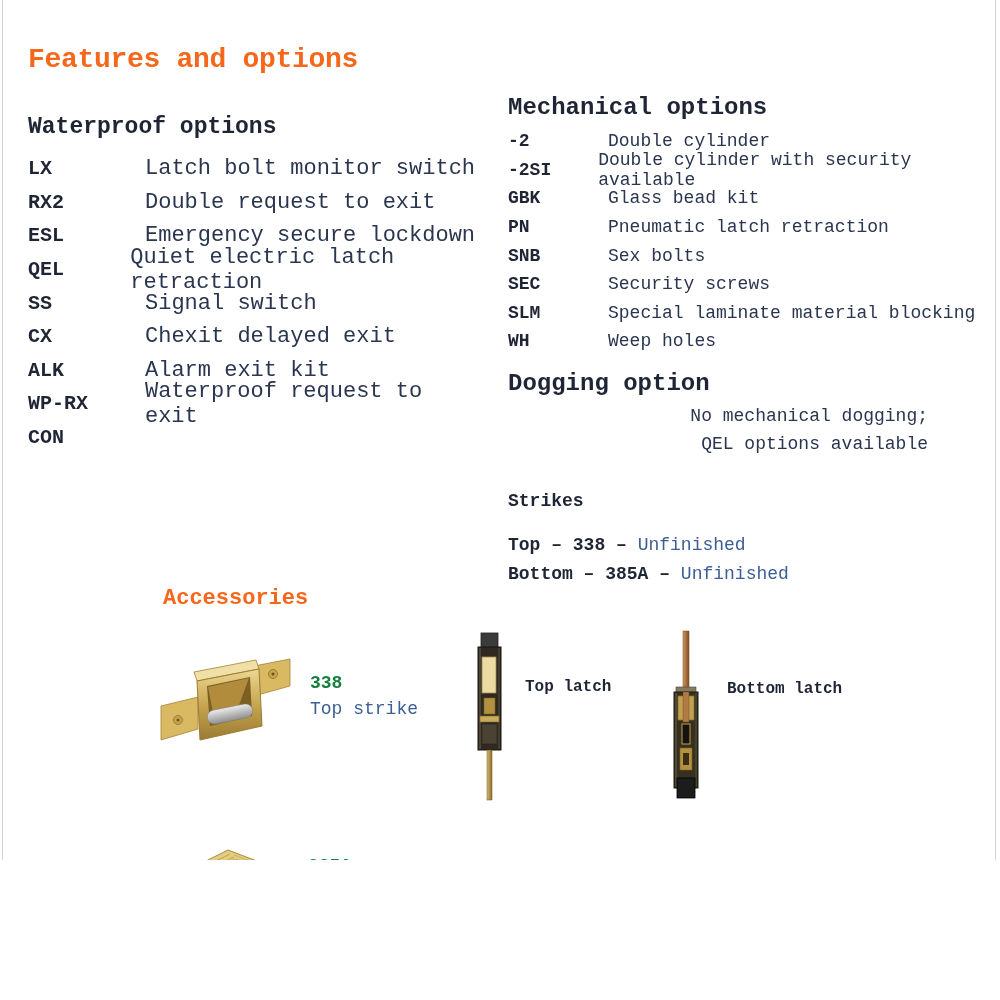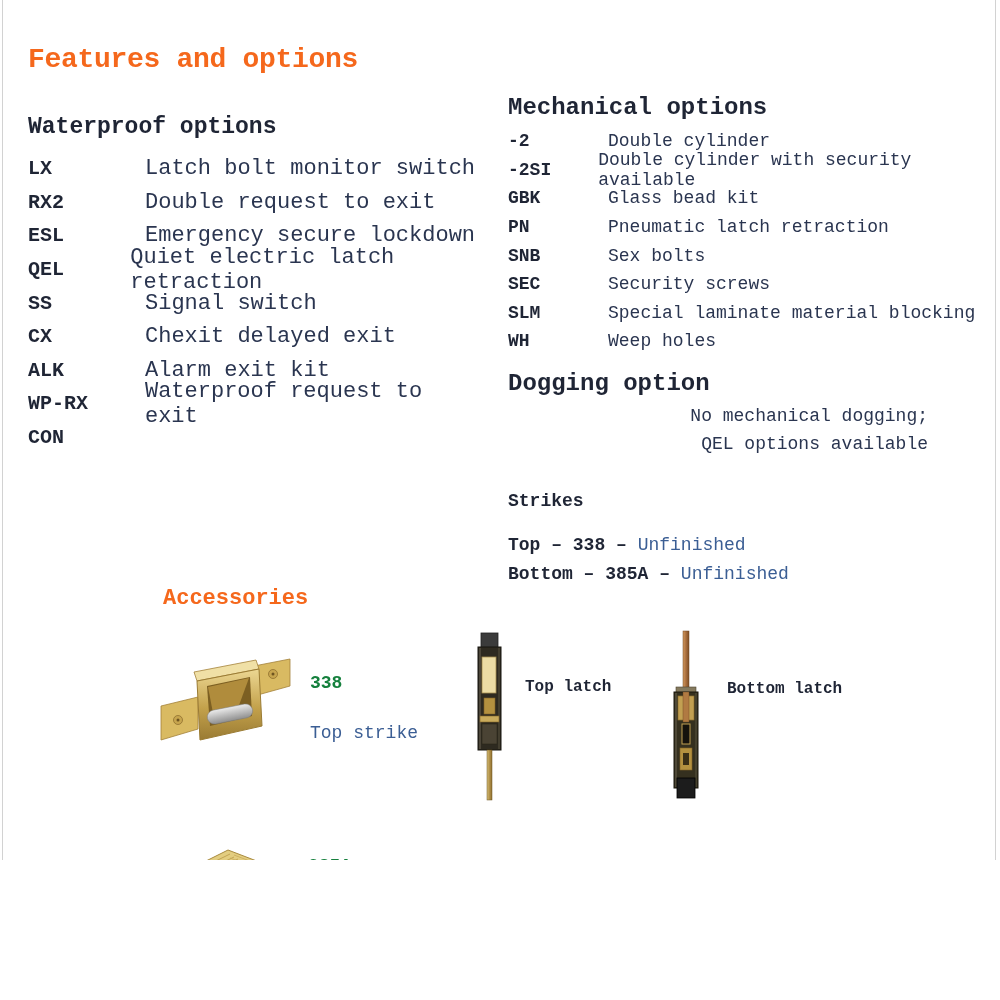--- a/index.html
+++ b/index.html
@@ -47,21 +47,21 @@
   .strikes .line{font-size:18px;line-height:28.5px;}
   .strikes .b{font-weight:700;color:#1f2535;}
   .strikes .rest{color:#3b5e94;}
 
   .acc-heading{
     position:absolute;left:163px;top:586px;
     font-size:22px;font-weight:700;color:#f5681c;margin:0;
   }
   .acc-label{position:absolute;}
   .acc-code{font-size:18px;font-weight:700;color:#15803d;line-height:26px;}
-  .acc-sub{font-size:18px;color:#3b5e94;line-height:26px;margin-top:24px;}
+  .acc-sub{font-size:18px;color:#3b5e94;line-height:26px;}
   .acc-name{font-size:16px;font-weight:700;color:#1f2535;line-height:22px;}
 
   .fig{position:absolute;}
 </style>
 </head>
 <body>
 
 <div class="page">
   <div class="edge left"></div>
   <div class="edge right"></div>

